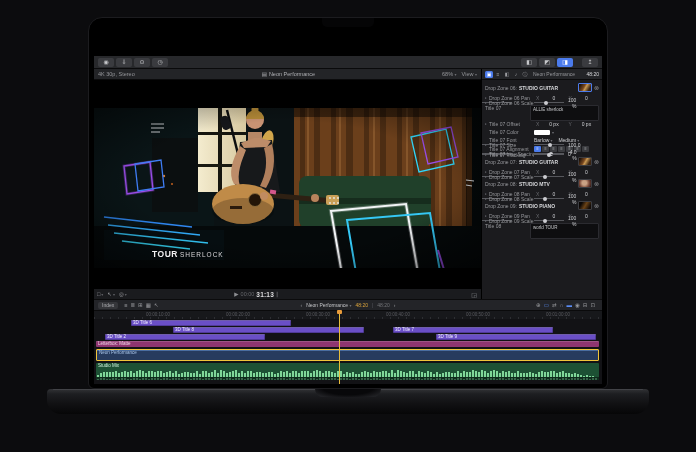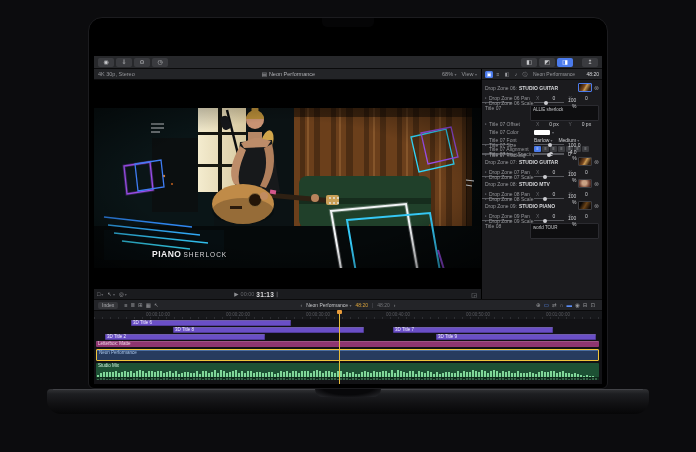--- a/index.html
+++ b/index.html
@@ -261,21 +261,21 @@
                   <path d="M10,137 L98,147" stroke="#2f86f0" stroke-width="1.4"></path>
                   <path d="M14,145 L106,155" stroke="#31a8f4" stroke-width="1.4"></path>
                   <path d="M20,153 L114,163" stroke="#34c6f6" stroke-width="1.4"></path>
                   <path d="M28,161 L96,169" stroke="#37d8f8" stroke-width="1.4"></path>
                   <path d="M372,100 L380,101 M372,105 L378,106" stroke="#cfd3d6" stroke-width="1"></path>
                 </g>
                 <rect x="0" y="28" width="387" height="160" fill="url(#vig)"></rect>
               </g>
             </svg>
             <div class="artist">
-              <span class="first">PIANO</span><span class="last">SHERLOCK</span>
+              <span class="first">TOUR</span><span class="last">SHERLOCK</span>
             </div>
           </div>
 
           <div class="transport">
             <span id="transport-tools"><span class="ttool">□<span class="caret">▾</span></span><span class="ttool">↖<span class="caret">▾</span></span><span class="ttool">◎<span class="caret">▾</span></span></span>
             <span class="tc-center">
               <span>▶</span>
               <span class="tc-dim">00:00</span>
               <span class="tc">31:13</span>
               <span class="tc-dim">∥</span>

